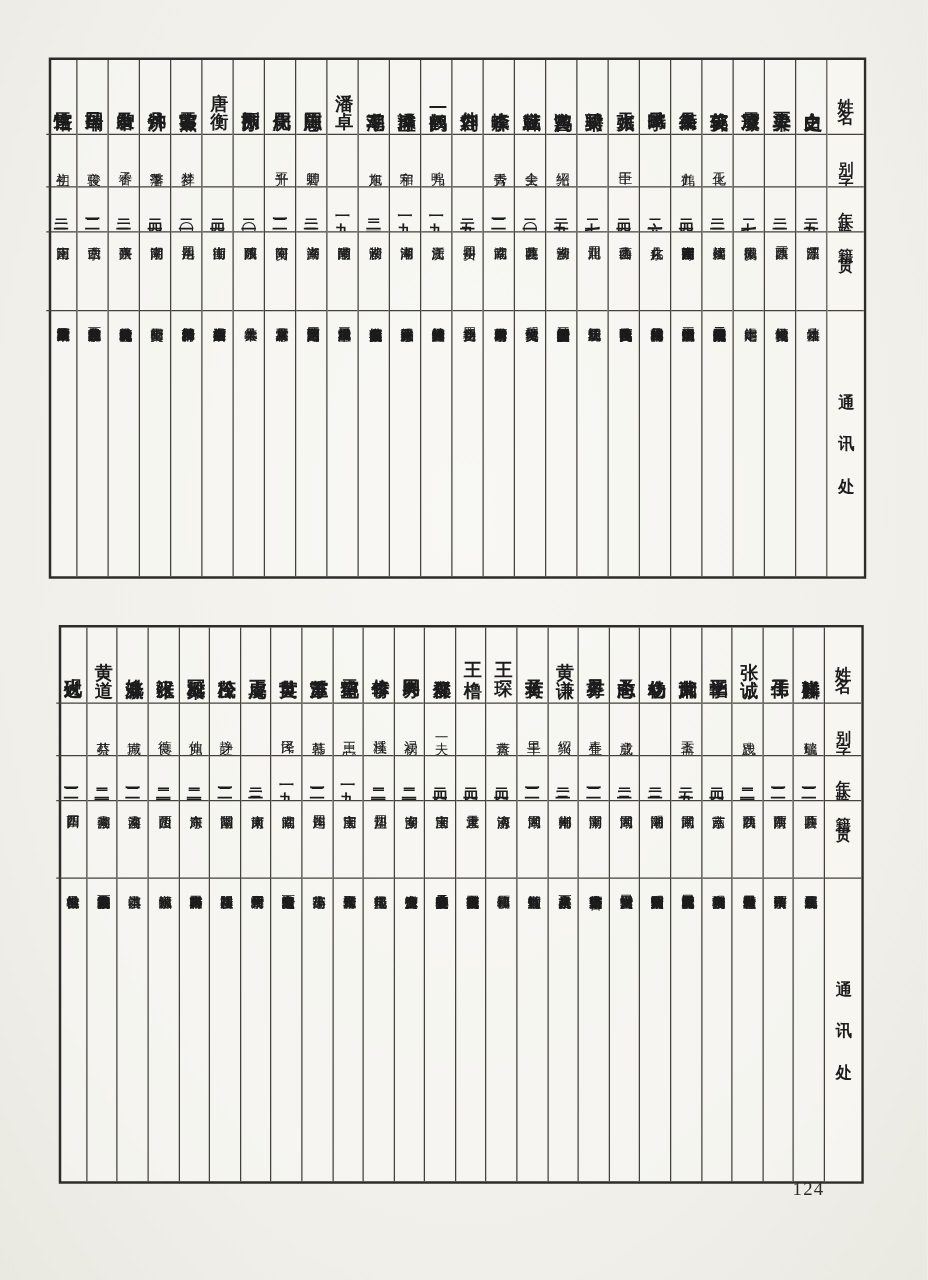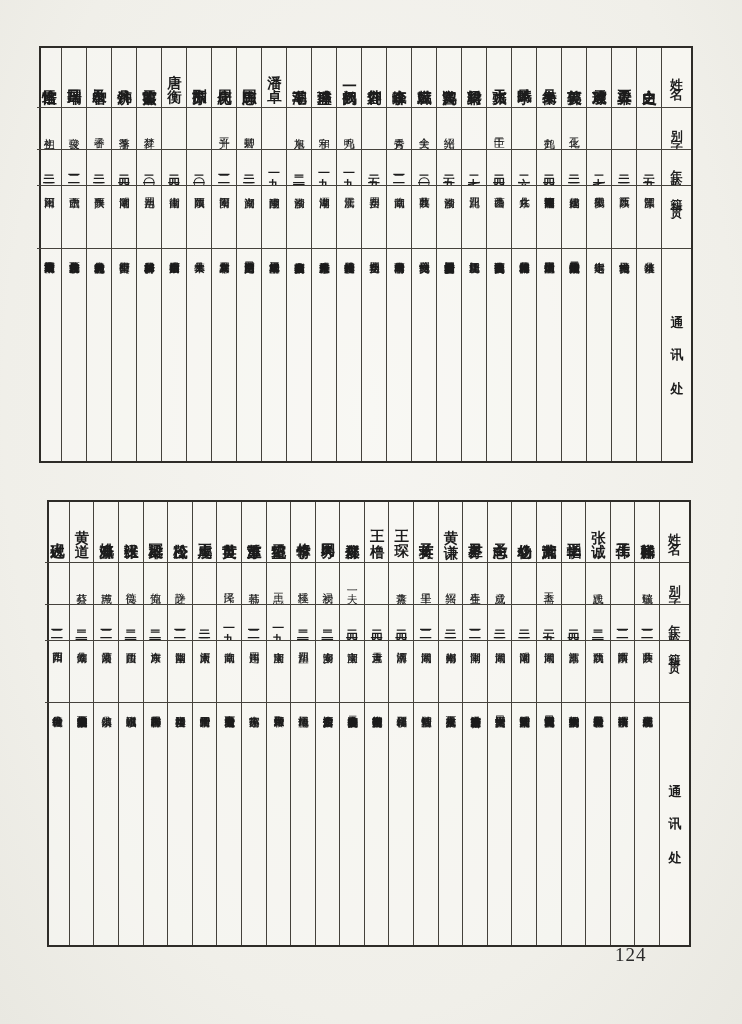--- a/index.html
+++ b/index.html
@@ -54,22 +54,22 @@
   .c-addr{align-items:flex-start;padding-top:5px;}
   .c-addr span{font-size:10.5px;line-height:12.2px;}
   
   .head-col .cell{background:rgba(248,247,242,0.6);}
   .head-col .cell span{font-size:13px;font-weight:700;}
   .head-col .c-name span,.head-col .c-zi span,.head-col .c-age span,.head-col .c-origin span{letter-spacing:0.7em;}
   .head-col .c-zi span,.head-col .c-age span,.head-col .c-origin span{font-size:12px;font-weight:700;}
   .head-col .c-addr{align-items:center;padding-top:0;}
   .head-col .c-addr span{font-size:13px;letter-spacing:2.6em;font-weight:700;}
   .page-number{
-    position:absolute;left:615px;top:944px;
-    font-size:19px;letter-spacing:1px;color:#2a2a2a;
+    position:absolute;left:634px;top:944px;
+    font-size:15px;letter-spacing:1px;color:#2a2a2a;
     font-family:"Liberation Serif","DejaVu Serif",serif;
   }
 </style>
 </head>
 <body>
 
 <div class="dir-table t1">
   <div class="col head-col">
     <div class="cell c-name">
         <span>姓名</span>

